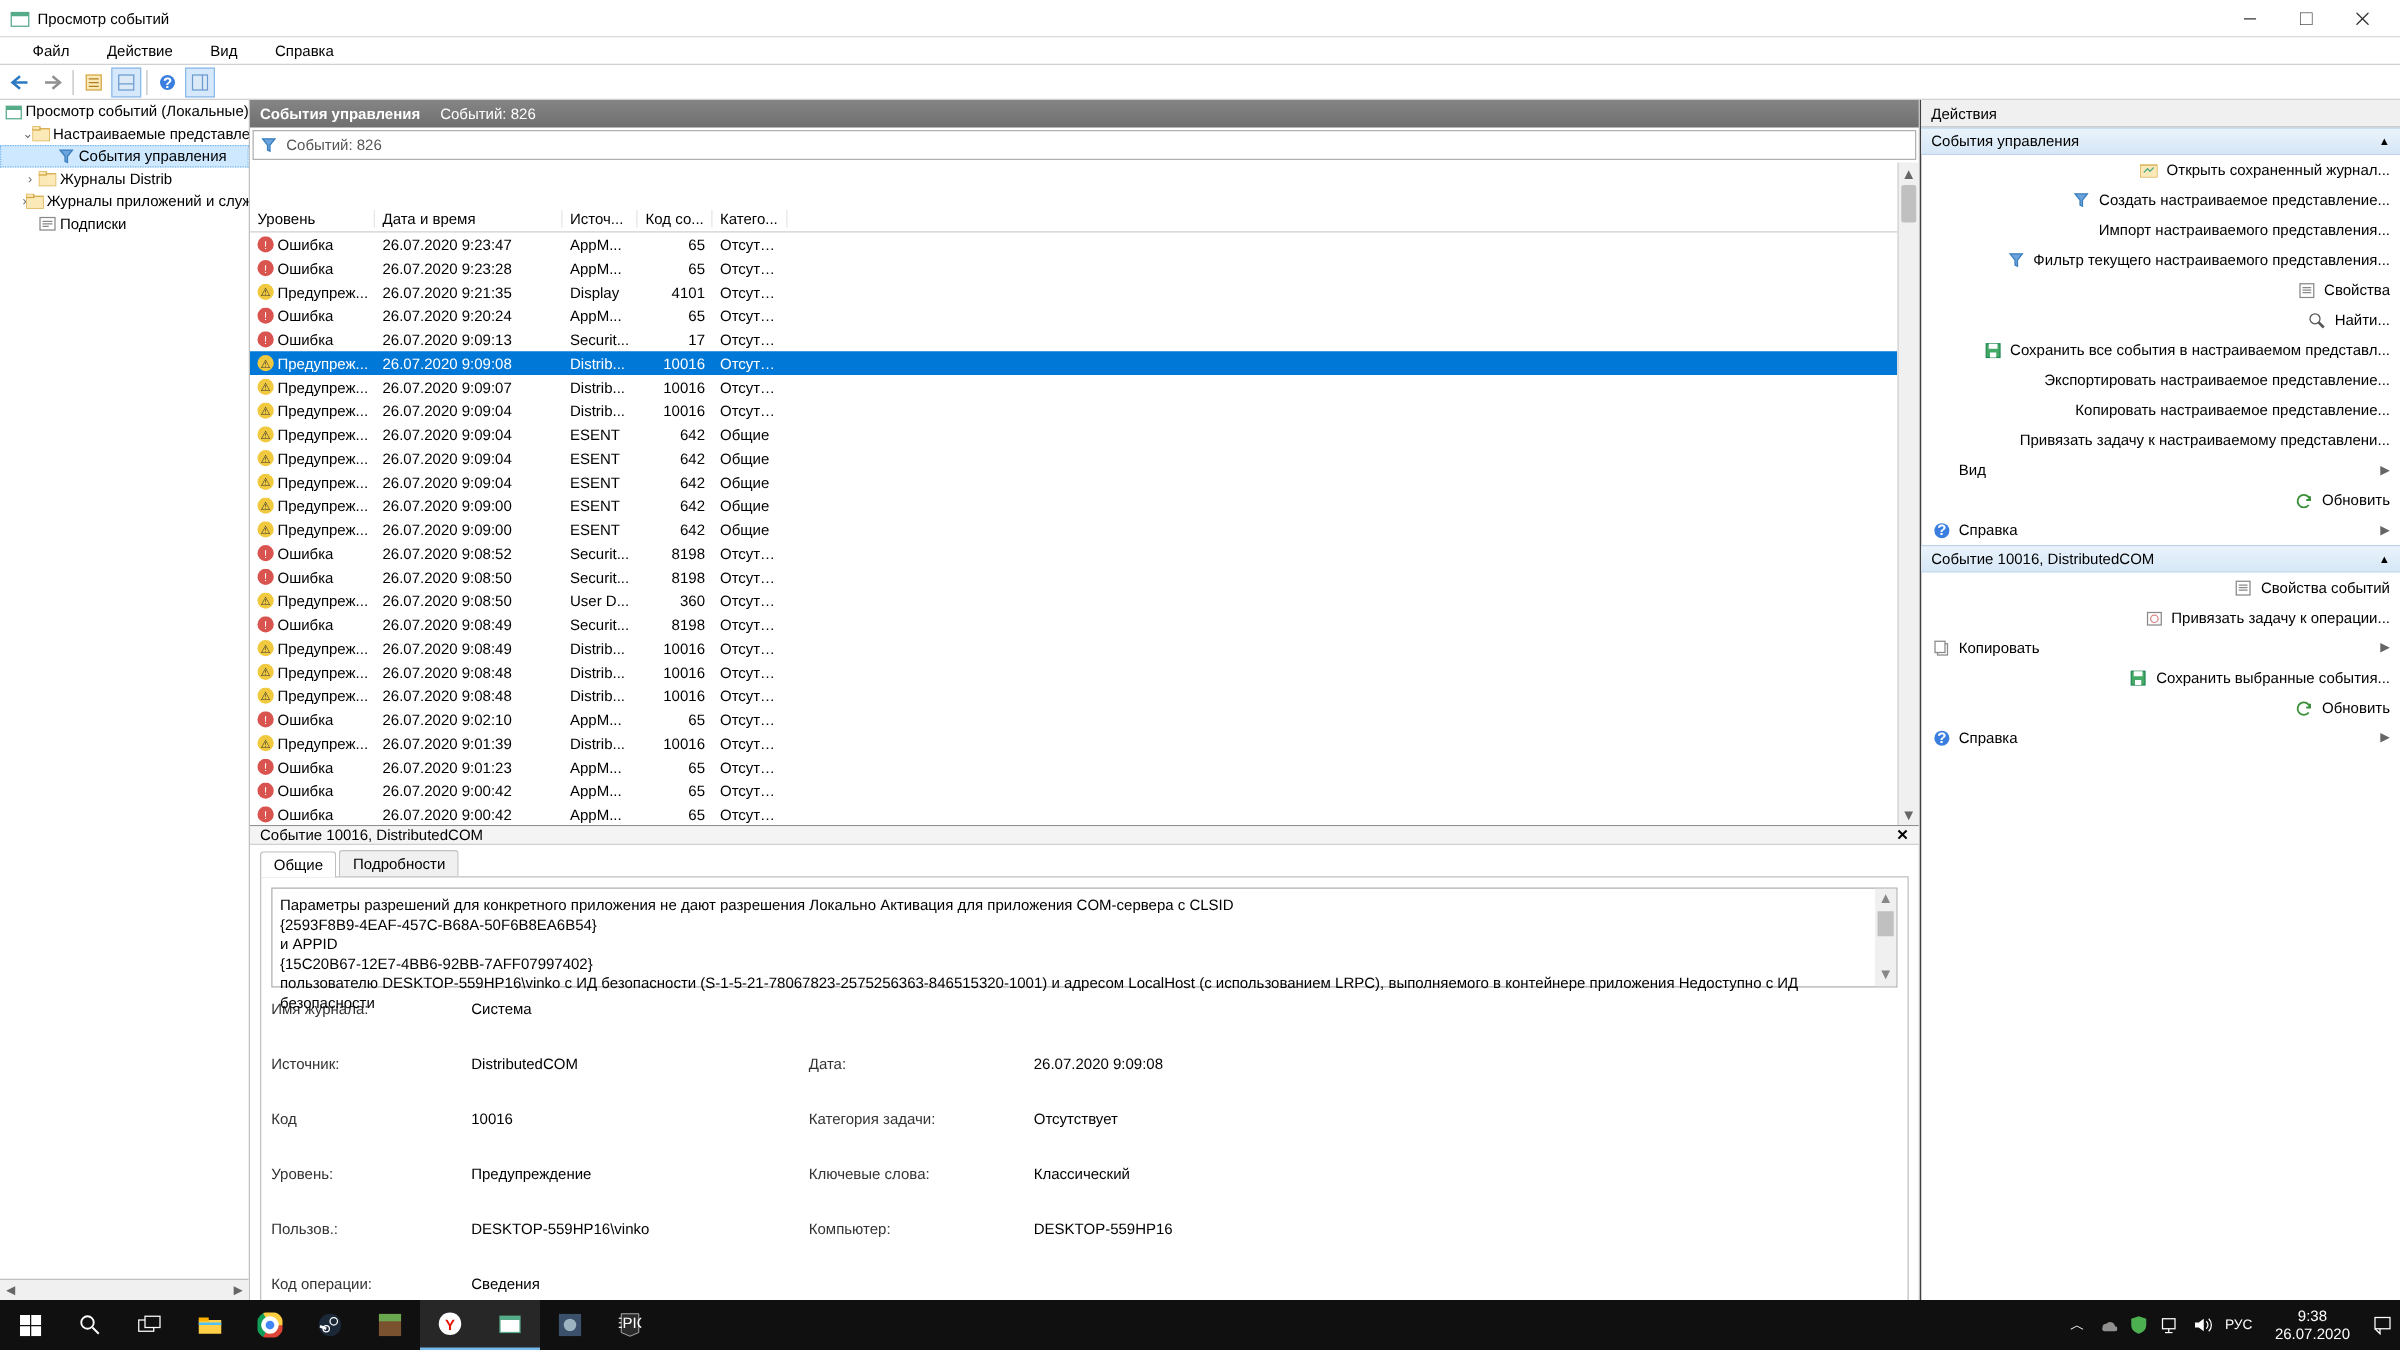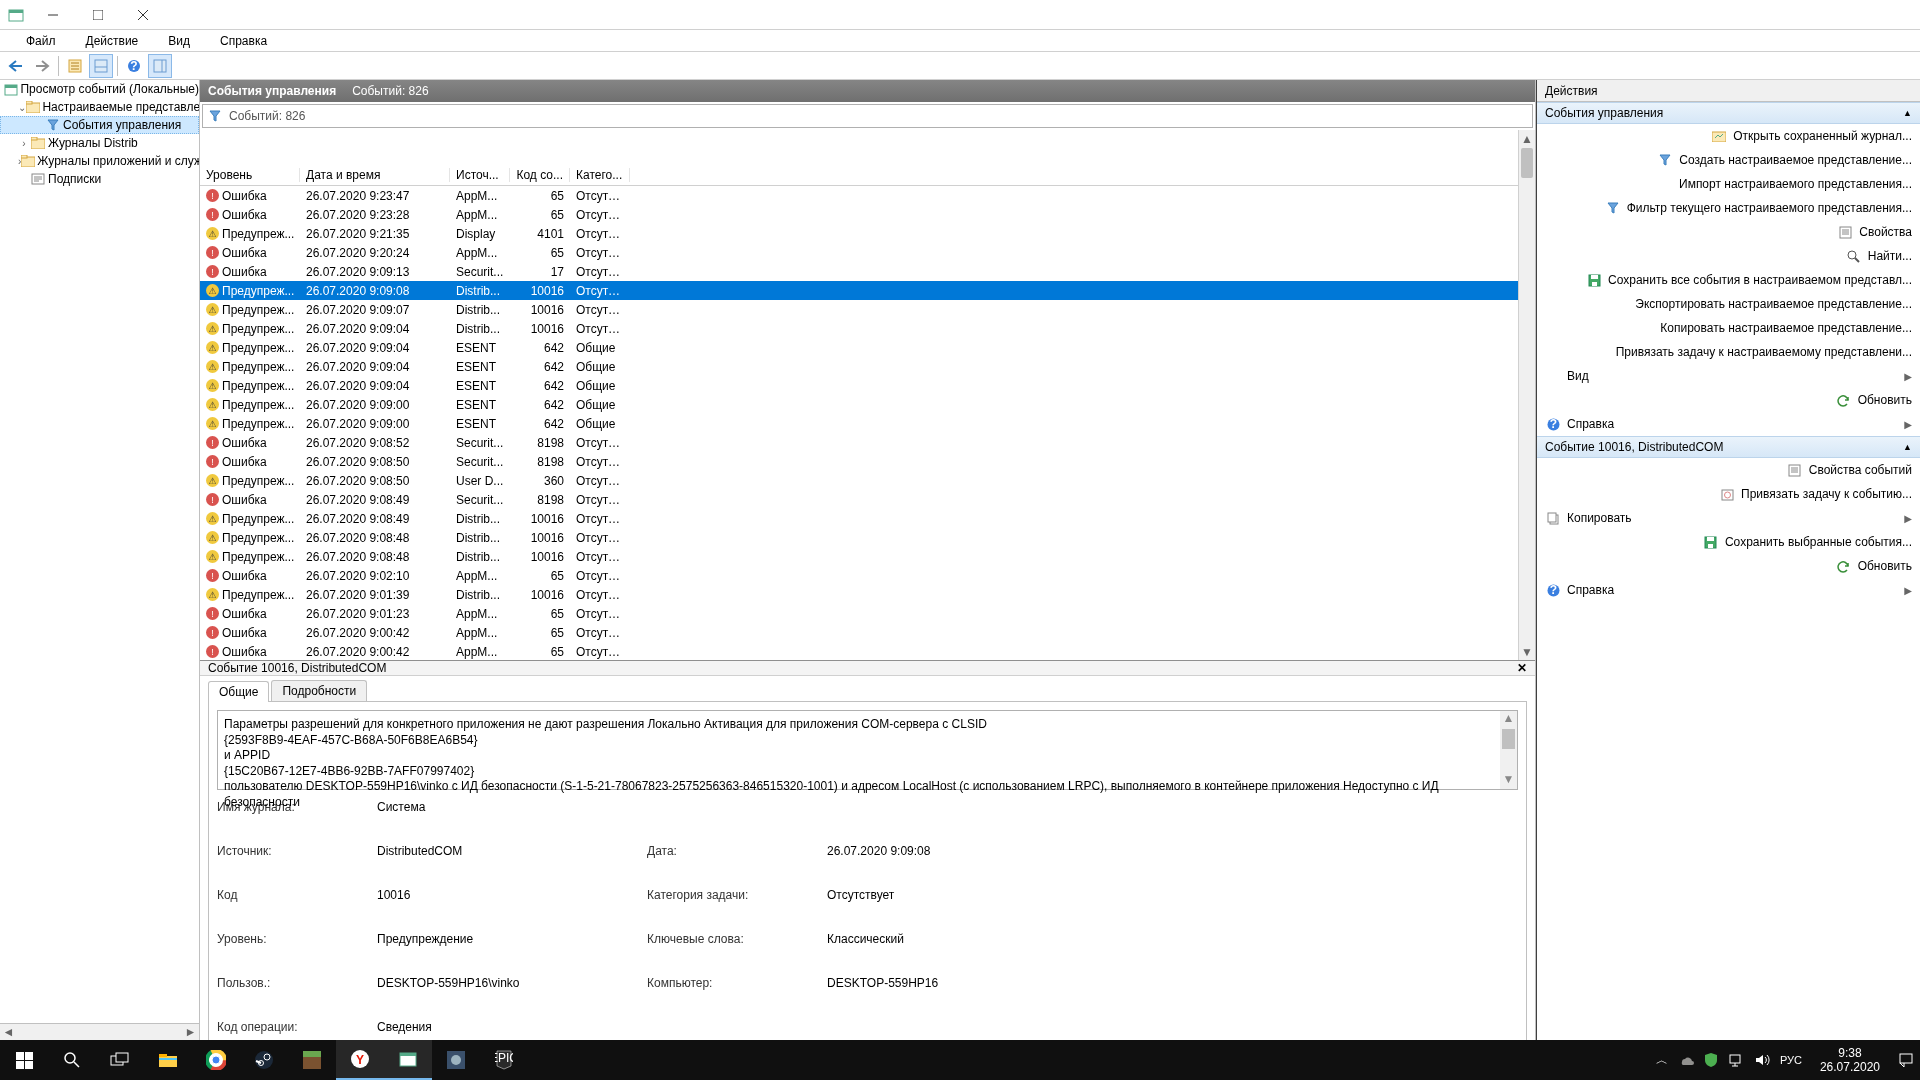--- a/index.html
+++ b/index.html
@@ -71,20 +71,21 @@
 <body>
 
 <div class="window">
  <div class="titlebar">
   <span class="icon">
         <svg width="16" height="16">
           <rect x="1" y="3" width="14" height="11" fill="#fff" stroke="#5a8"></rect>
           <rect x="1" y="3" width="14" height="3" fill="#5a8"></rect>
         </svg>
       </span>
+  <span class="title">Просмотр событий</span>
   <div class="btns">
    <div>
           <svg width="10" height="10">
             <line x1="0" y1="5" x2="10" y2="5" stroke="#333"></line>
           </svg>
         </div>
    <div>
           <svg width="10" height="10">
             <rect x="0" y="0" width="10" height="10" fill="none" stroke="#333"></rect>
           </svg>
@@ -669,21 +670,21 @@
             </span>
             <span>Свойства событий</span>
           </div>
           <div class="act-item">
             <span class="aic">
               <svg width="13" height="13">
                 <rect x="1" y="2" width="11" height="10" fill="#fff" stroke="#888"></rect>
                 <circle cx="6.5" cy="7" r="3" fill="none" stroke="#d88"></circle>
               </svg>
             </span>
-            <span>Привязать задачу к событию...</span>
+            <span>Привязать задачу к операции...</span>
           </div>
           <div class="act-item">
             <span class="aic">
               <svg width="13" height="13">
                 <rect x="3" y="3" width="8" height="9" fill="#fff" stroke="#888"></rect>
                 <rect x="1" y="1" width="8" height="9" fill="#fff" stroke="#888"></rect>
               </svg>
             </span>
             <span>Копировать</span>
             <span class="arw">▶</span>

